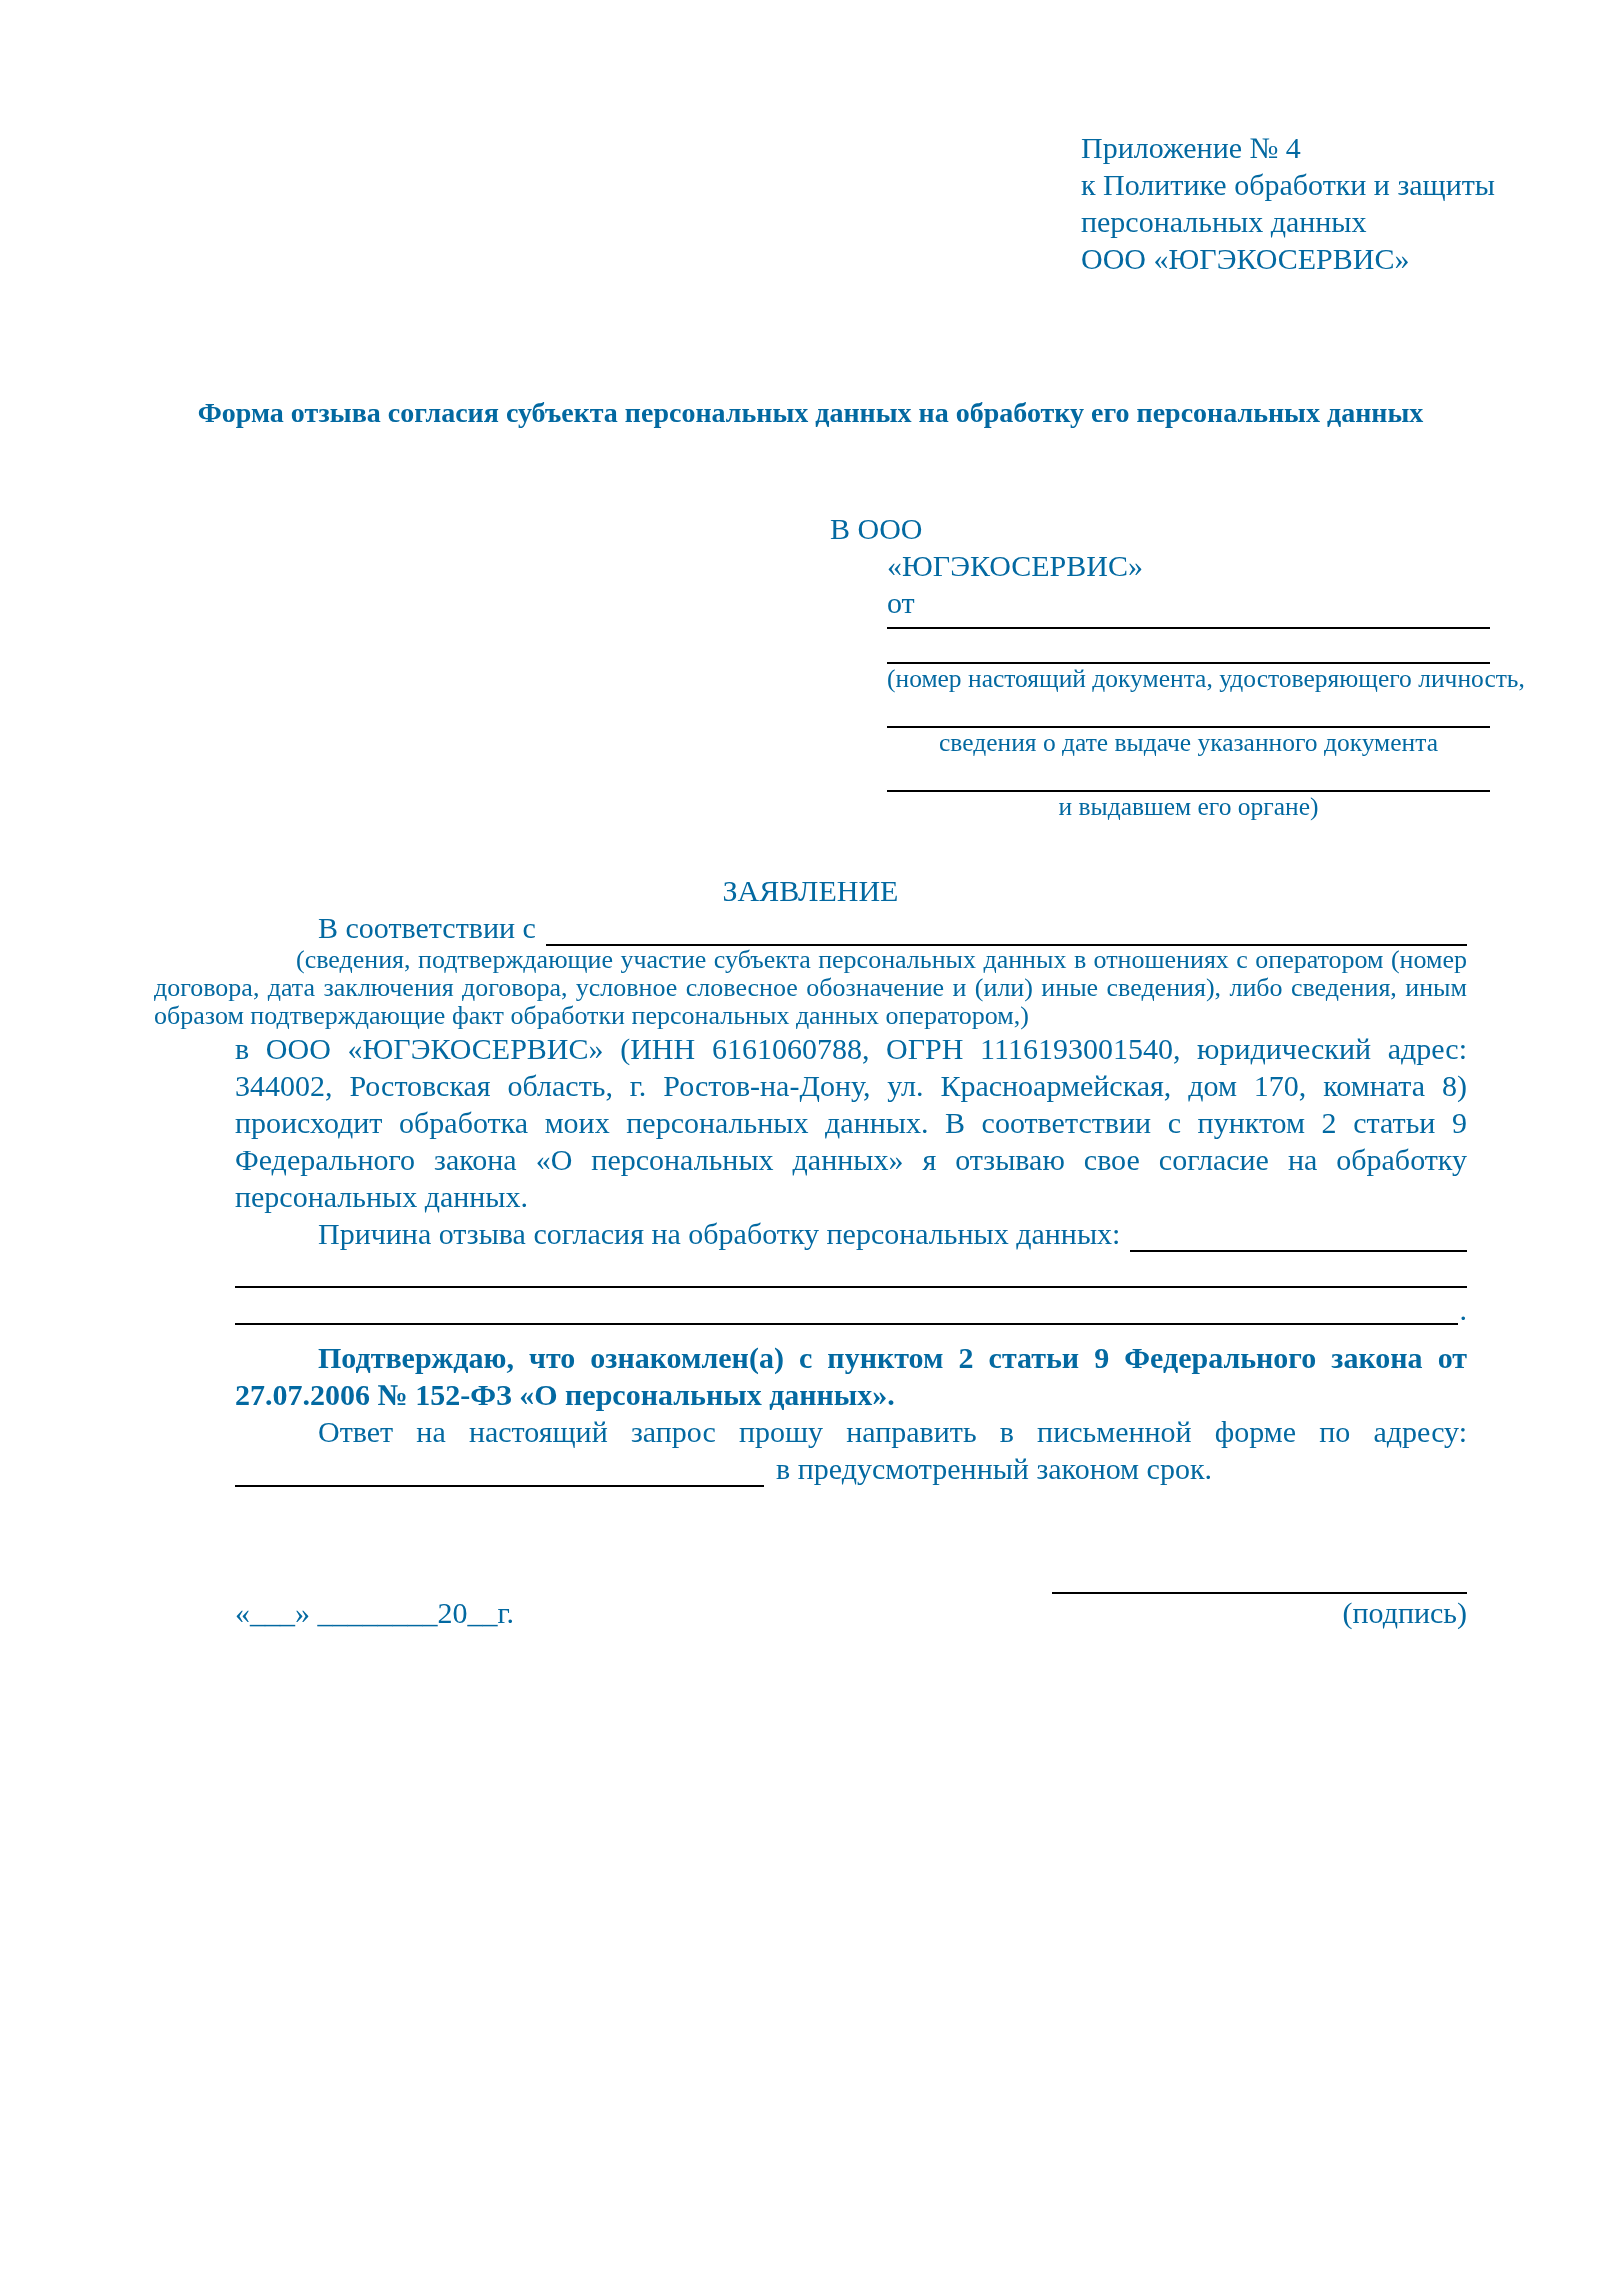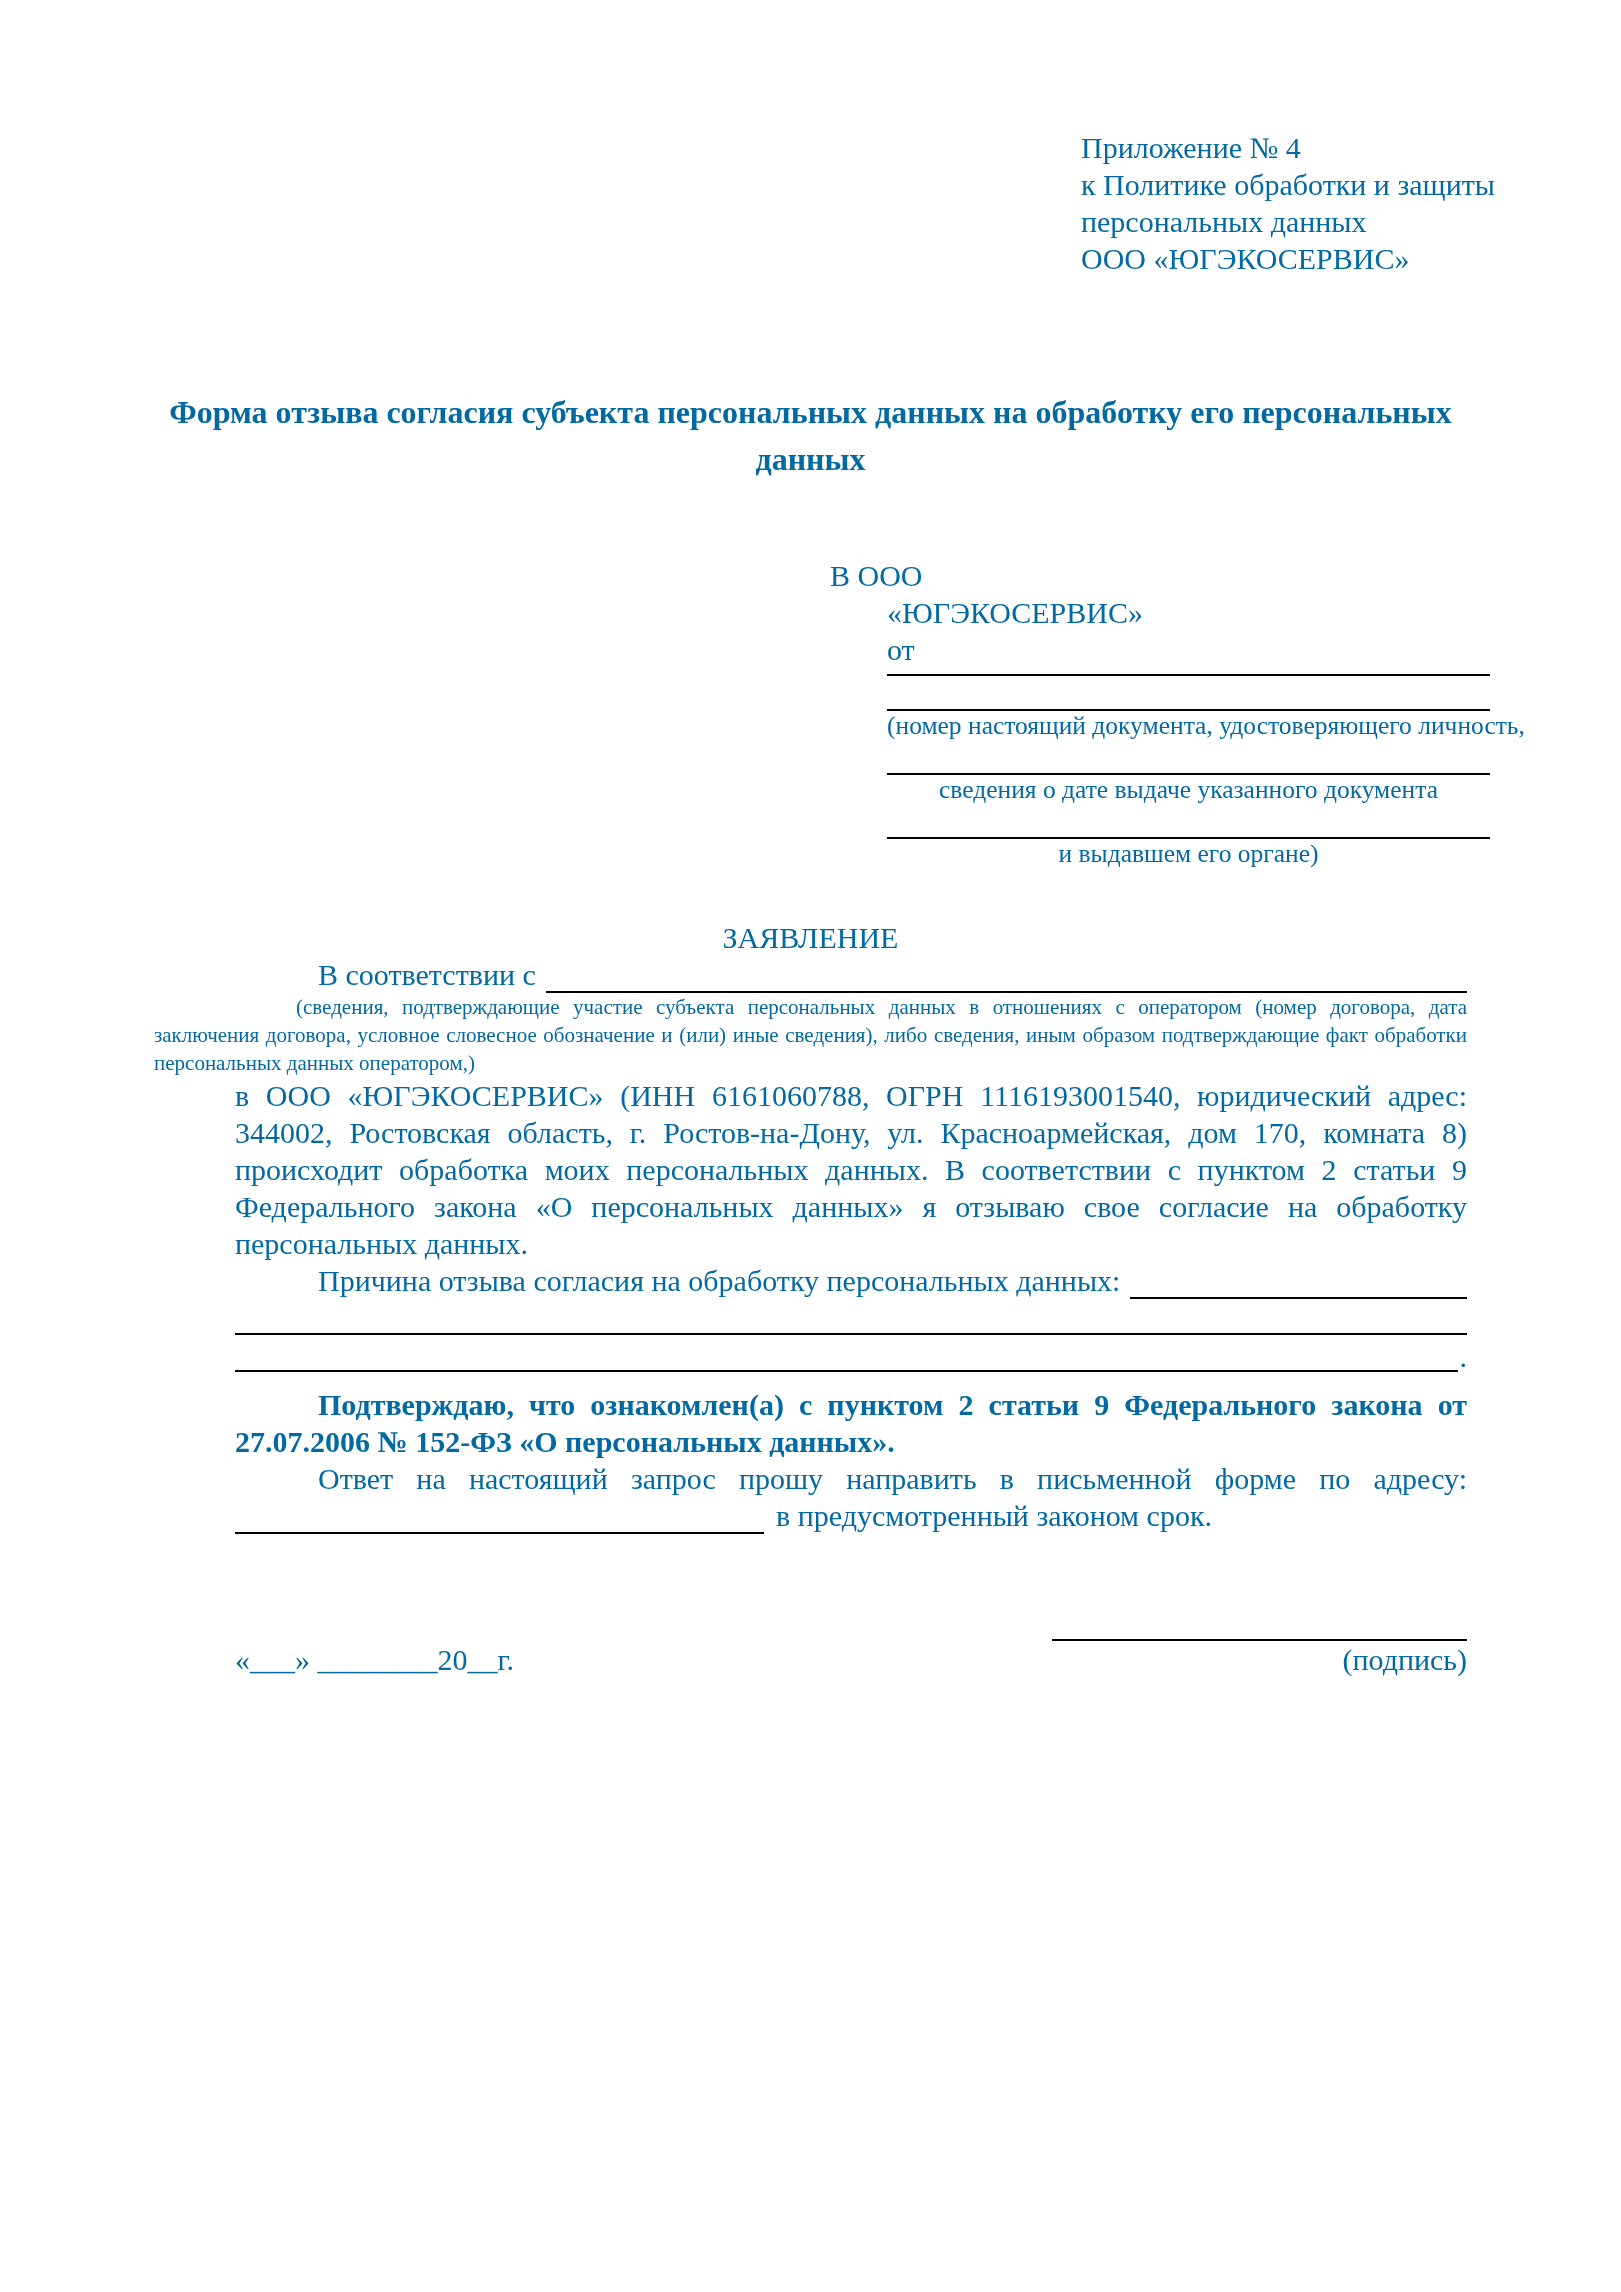--- a/index.html
+++ b/index.html
@@ -18,42 +18,42 @@
 
   
   .appendix{margin-left:927px;}
   .appendix div{white-space:nowrap;}
 
   
   .doc-title{
     margin-top:112px;
     text-align:center;
     font-weight:bold;
-    font-size:32px;
+    font-size:28px;
     line-height:47px;
   }
 
   
   .addressee{margin-top:74px;margin-left:676px;width:640px;}
   .addressee .ind{padding-left:57px;}
   .fill-group{margin-left:57px;width:603px;}
   .fill-line{height:33px;border-bottom:2.9px solid #000;}
   .fill-line.first{height:5.9px;}
   .fill-caption{
     font-size:25.5px;line-height:29px;text-align:center;white-space:nowrap;
   }
 
   
   .statement-heading{margin-top:51px;text-align:center;}
   .intro-row{margin-left:81px;display:flex;align-items:flex-end;}
   .intro-label{white-space:pre;padding-left:83px;}
   .fill-flex{flex:1 1 auto;border-bottom:2.9px solid #000;margin-left:9.8px;height:33px;}
 
   .note{
-    font-size:21px;line-height:28px;text-align:justify;text-indent:142px;
+    font-size:26px;line-height:28px;text-align:justify;text-indent:142px;
   }
   .body-para{margin-left:81px;text-align:justify;}
   .indented{text-indent:83px;}
   .one-line-justify{text-align-last:justify;}
 
   .reason-row{margin-left:81px;display:flex;align-items:flex-end;}
   .reason-label{white-space:pre;padding-left:83px;}
 
   .write-line{margin-left:81px;height:34px;border-bottom:2.9px solid #000;}
   .write-line.with-period{display:flex;align-items:flex-end;border-bottom:none;height:37px;}

